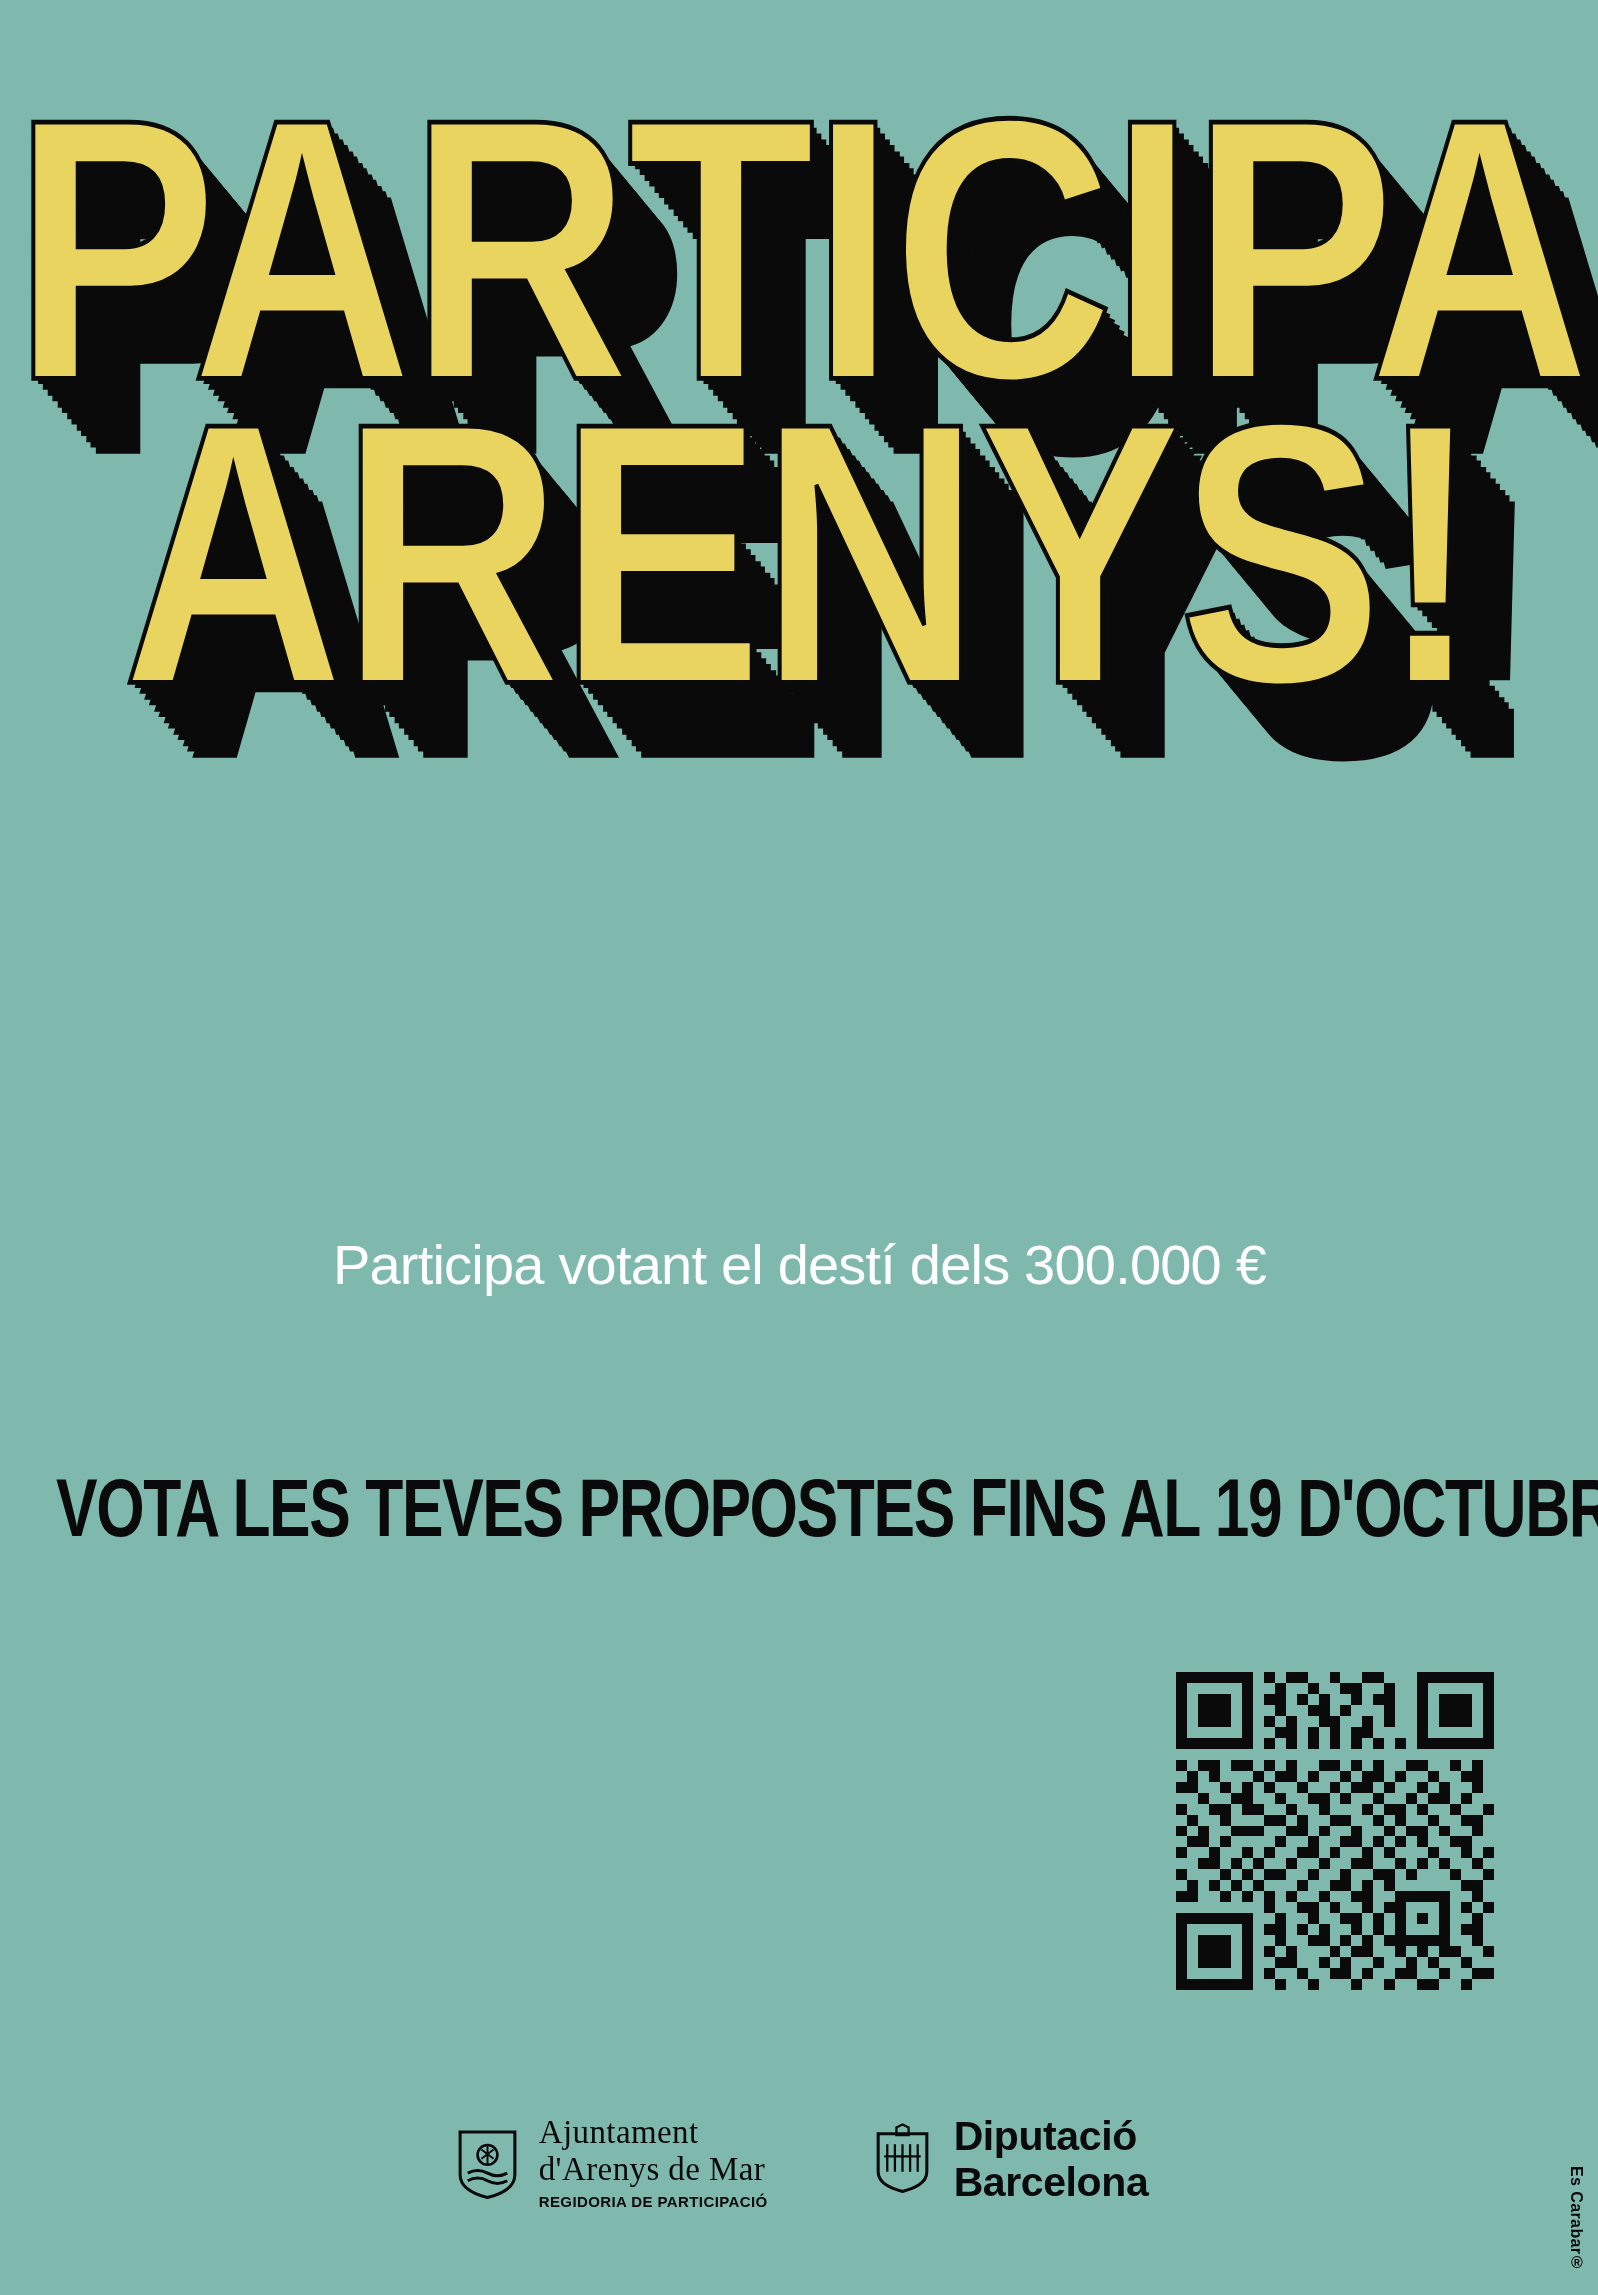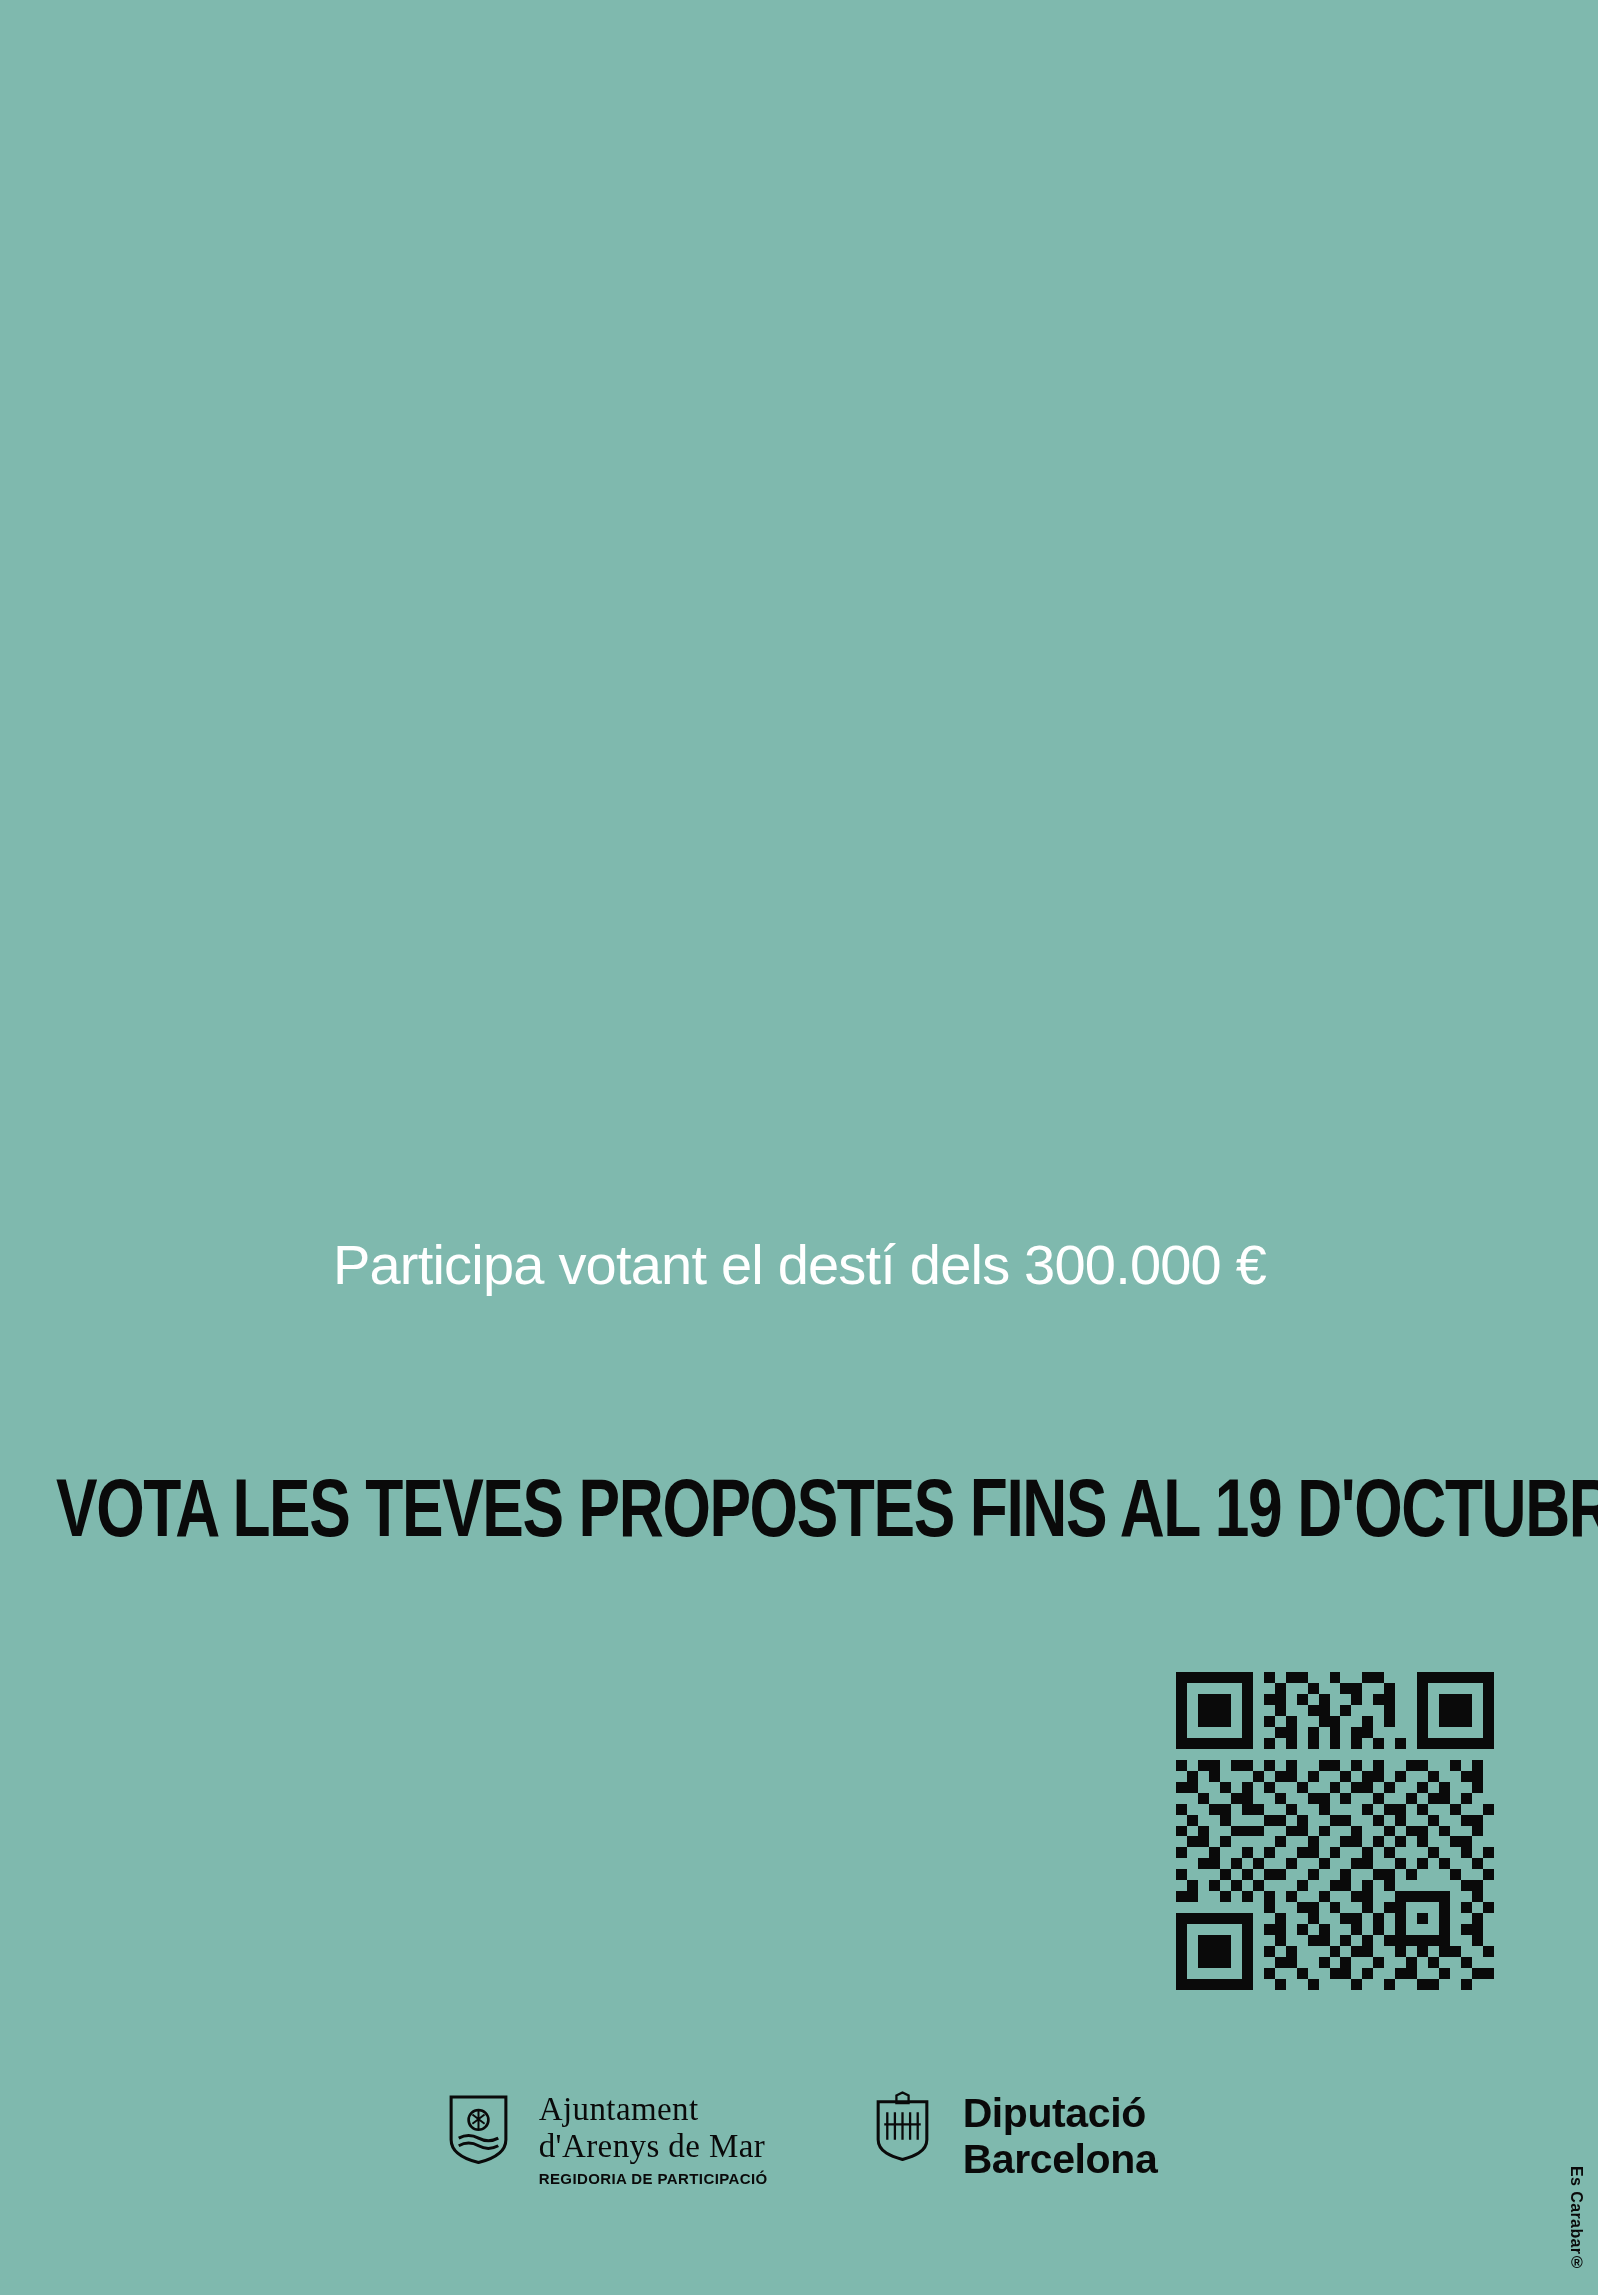--- a/index.html
+++ b/index.html
@@ -144,21 +144,23 @@
     left: 0;
     right: 0;
     top: 2091px;
     display: flex;
     justify-content: center;
     align-items: flex-start;
     gap: 98px;
   }
   .logo-group {
     display: flex;
-    gap: 24px;
+    align-items: center;
+    gap: 15px;
+    margin-top: 23px;
   }
   .logo-mark {
     width: 73px;
     height: 73px;
     flex: 0 0 auto;
   }
   .logo-text {
     color: #0a0a0a;
     line-height: 1.12;
   }
@@ -198,20 +200,28 @@
     font-weight: bold;
     writing-mode: vertical-rl;
     letter-spacing: 0.4px;
   }
 </style>
 </head>
 <body>
 
 <div class="poster">
 
+  <div class="headline">
+    <span class="hl-line hl-line-1">
+      <span class="hl-text">PARTICIPA</span>
+    </span>
+    <span class="hl-line hl-line-2">
+      <span class="hl-text">ARENYS!</span>
+    </span>
+  </div>
 
   <div class="subtitle">
     <div>Participa votant el destí dels 300.000 €</div>
   </div>
 
   <div class="deadline">VOTA LES TEVES PROPOSTES FINS AL 19 D'OCTUBRE</div>
 
 
   <div class="qr-wrap">
     <svg width="318" height="318" viewBox="0 0 29 29" shape-rendering="crispEdges" aria-hidden="true">

